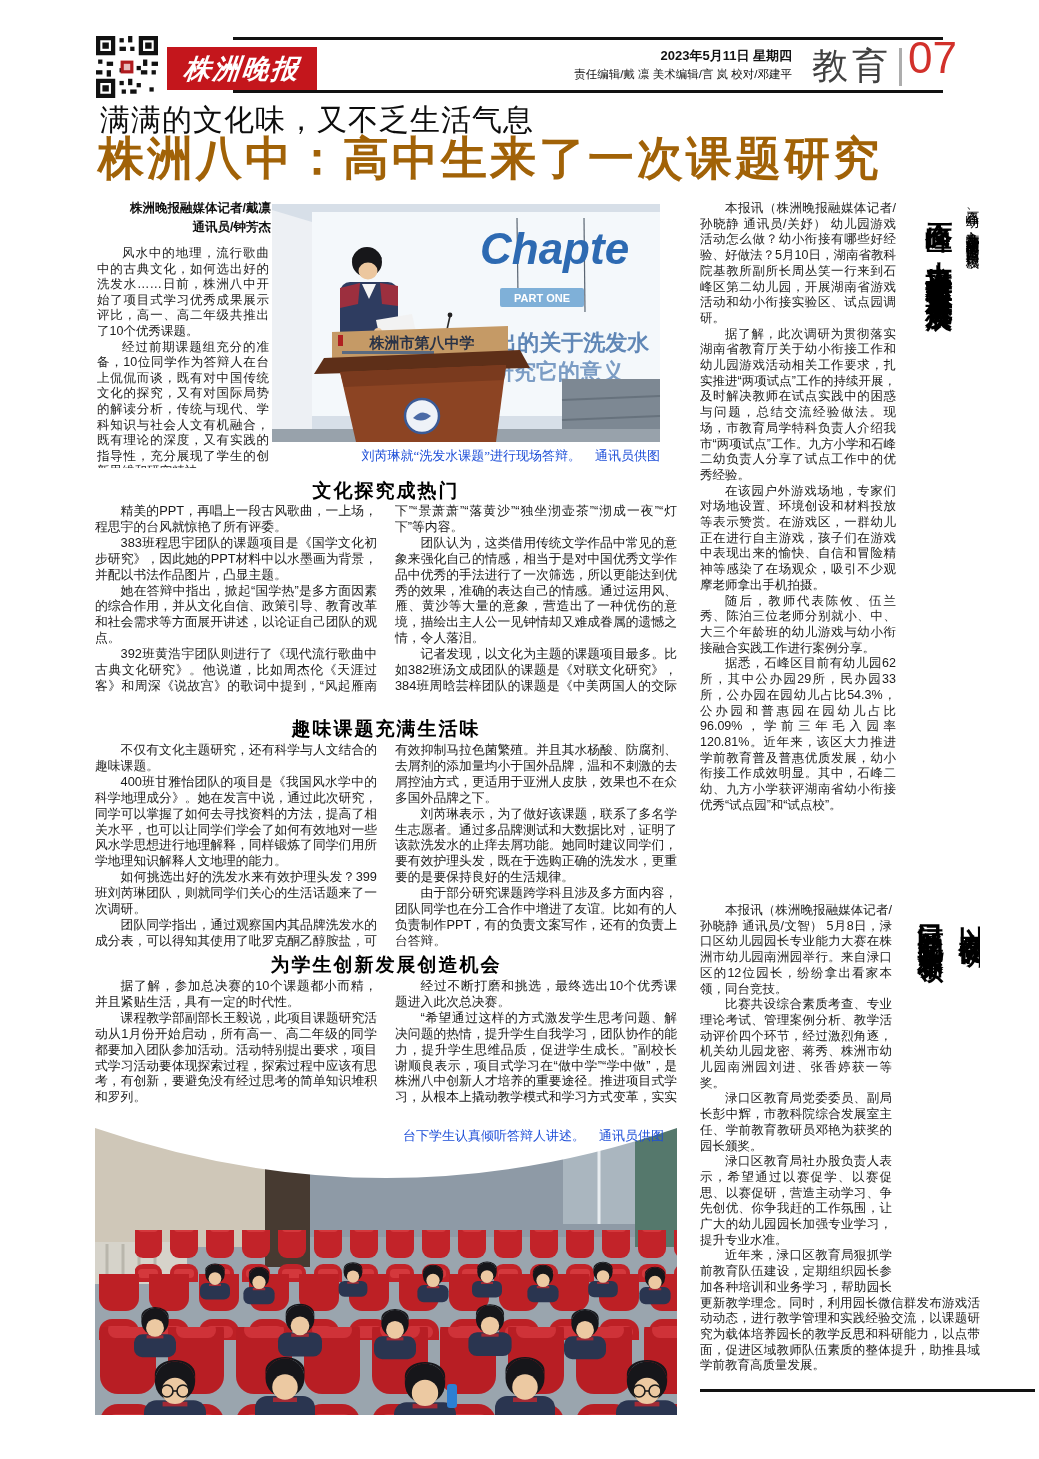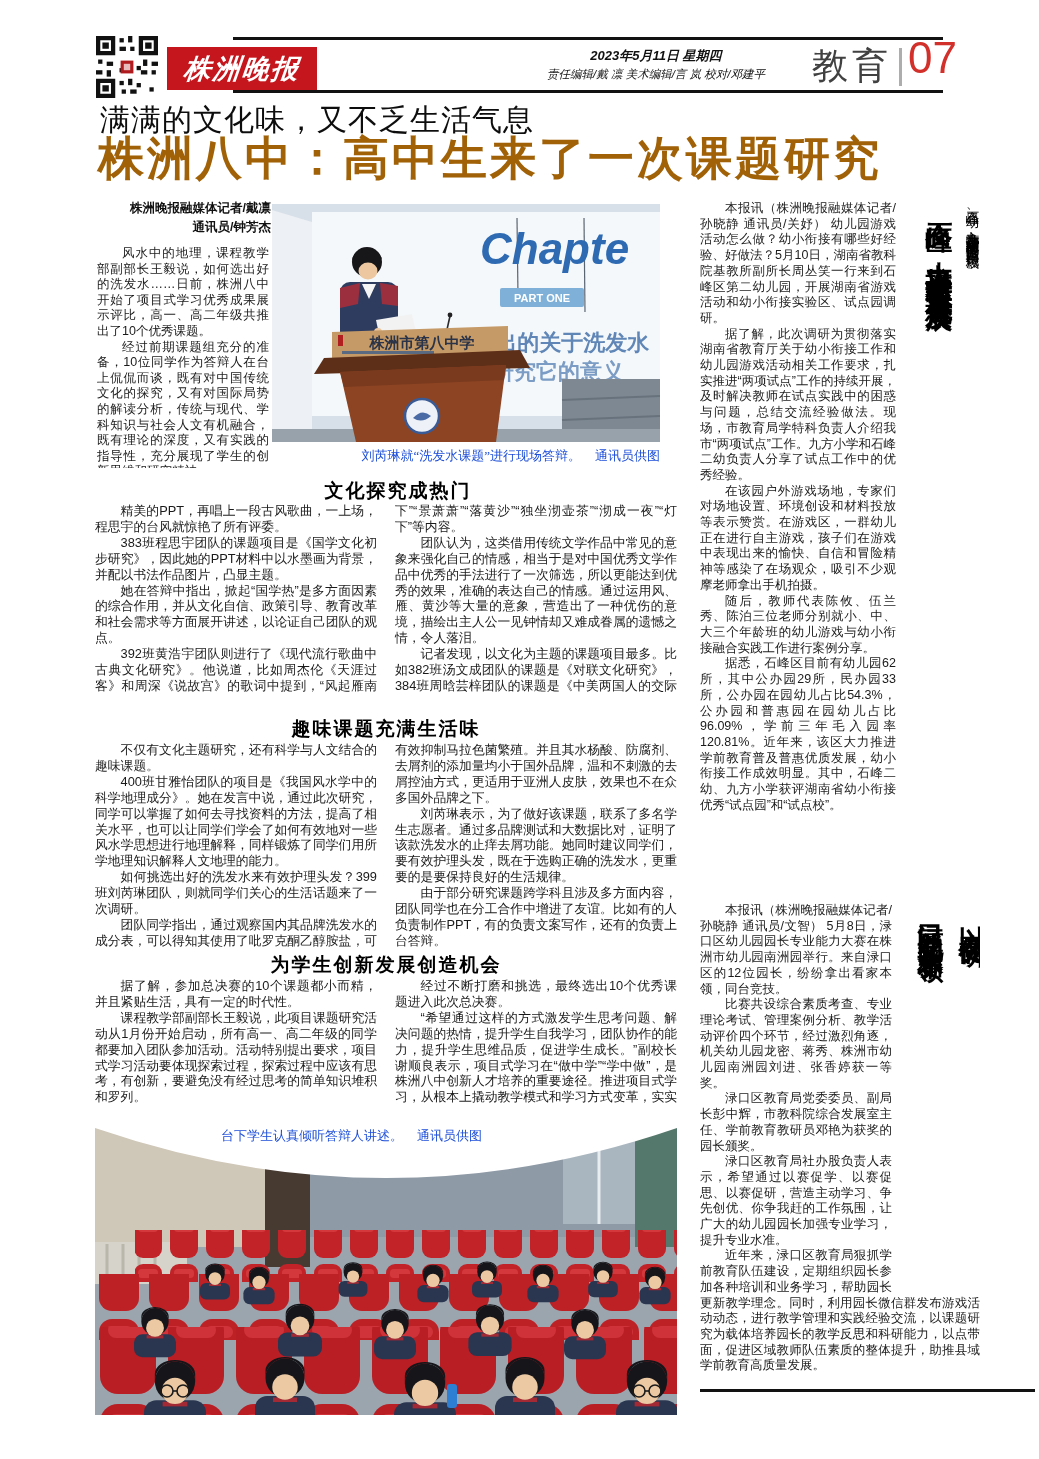--- a/index.html
+++ b/index.html
@@ -4,21 +4,21 @@
 <style>
   html,body{margin:0;padding:0;background:#e9e9e9;}
   #page{position:relative;width:1039px;height:1459px;background:#ffffff;margin:0 auto;
         font-family:"Liberation Sans",sans-serif;color:#111;overflow:hidden;}
   .abs{position:absolute;}
   .rule{background:#121212;}
   
   #masthead-box{background:#c4161c;display:flex;align-items:center;justify-content:center;}
   #masthead-box span{color:#fff;font-family:"DejaVu Serif",serif;font-weight:bold;font-style:italic;
         font-size:27px;letter-spacing:2px;transform:skewX(-6deg);white-space:nowrap;}
-  #dateline{text-align:center;line-height:1.45;font-style:italic;}
+  #dateline{text-align:right;line-height:1.45;}
   #dateline .d1{font-size:13px;font-weight:bold;}
   #dateline .d2{font-size:11.5px;}
   #section-label{font-size:36px;font-weight:normal;color:#414141;letter-spacing:4px;}
   #page-number{font-size:44px;font-weight:normal;color:#d2312b;}
   
   #kicker{font-size:30px;letter-spacing:1px;color:#0d0d0d;white-space:nowrap;}
   #headline{font-size:46px;font-weight:bold;letter-spacing:3px;white-space:nowrap;color:#a16207;}
   
   .bodytxt{font-size:12.8px;line-height:15.9px;text-align:justify;color:#1a1a1a;}
   .bodytxt p{margin:0;text-indent:2em;}
@@ -95,21 +95,21 @@
 
   <div id="kicker" class="abs" style="left:100px;top:100px;">满满的文化味，又不乏生活气息</div>
   <div id="headline" class="abs" style="left:98px;top:128px;">株洲八中：高中生来了一次课题研究</div>
 
   <div id="byline" class="abs" style="left:97px;top:199px;width:174px;text-align:right;">
     <div>株洲晚报融媒体记者/戴凛</div>
     <div>通讯员/钟芳杰</div>
   </div>
 
   <div class="abs bodytxt narrow clip" style="left:97px;top:246px;width:172px;height:222px;">
-    <p>风水中的地理，课程教学部副部长王毅说，如何选出好的洗发水……日前，株洲八中开始了项目式学习优秀成果展示评比，高一、高二年级共推出了10个优秀课题。</p>
+    <p>风水中的地理，流行歌曲中的古典文化，如何选出好的洗发水……日前，株洲八中开始了项目式学习优秀成果展示评比，高一、高二年级共推出了10个优秀课题。</p>
     <p>经过前期课题组充分的准备，10位同学作为答辩人在台上侃侃而谈，既有对中国传统文化的探究，又有对国际局势的解读分析，传统与现代、学科知识与社会人文有机融合，既有理论的深度，又有实践的指导性，充分展现了学生的创新思维和研究精神。</p>
   </div>
 
   <div class="abs" style="left:272px;top:204px;width:388px;height:238px;">
     <svg width="388" height="238" viewBox="0 0 388 238">
       <rect width="388" height="238" fill="#d7dfe8"></rect>
       <polygon points="0,6 40,18 40,238 0,238" fill="#edf0f4"></polygon>
       <rect x="40" y="8" width="348" height="204" fill="#f4f8fb"></rect>
       <line x1="245" y1="14" x2="246" y2="92" stroke="#5a6572" stroke-width="1.2"></line>
       <line x1="312" y1="14" x2="313" y2="108" stroke="#5a6572" stroke-width="1.2"></line>
@@ -144,21 +144,21 @@
       <polygon points="68,168 234,161 224,238 84,238" fill="#8c4423"></polygon>
       <polygon points="68,168 234,161 232,176 72,183" fill="#7a3a1e"></polygon>
       <circle cx="150" cy="212" r="17" fill="#eef2f8" stroke="#3a5a96" stroke-width="2.5"></circle>
       <path d="M141,214 q9,-10 18,-2 q-9,8 -18,2" fill="#4a6aa6"></path>
     </svg>
   </div>
   <div class="abs cap" style="left:272px;top:447px;width:388px;text-align:right;">
     <span>刘芮琳就“洗发水课题”进行现场答辩。</span><span class="credit">通讯员供图</span>
   </div>
 
-  <div class="abs sec-h" style="left:107px;top:478px;width:582px;">文化探究成热门</div>
+  <div class="abs sec-h" style="left:95px;top:478px;width:582px;">文化探究成热门</div>
   <div class="abs bodytxt cols" style="left:95px;top:503px;width:582px;height:210px;">
     <p>精美的PPT，再唱上一段古风歌曲，一上场，程思宇的台风就惊艳了所有评委。</p>
     <p>383班程思宇团队的课题项目是《国学文化初步研究》，因此她的PPT材料中以水墨画为背景，并配以书法作品图片，凸显主题。</p>
     <p>她在答辩中指出，掀起“国学热”是多方面因素的综合作用，并从文化自信、政策引导、教育改革和社会需求等方面展开讲述，以论证自己团队的观点。</p>
     <p>392班黄浩宇团队则进行了《现代流行歌曲中古典文化研究》。他说道，比如周杰伦《天涯过客》和周深《说故宫》的歌词中提到，“风起雁南下”“景萧萧”“落黄沙”“独坐沏壶茶”“沏成一夜”“灯下”等内容。</p>
     <p>团队认为，这类借用传统文学作品中常见的意象来强化自己的情感，相当于是对中国优秀文学作品中优秀的手法进行了一次筛选，所以更能达到优秀的效果，准确的表达自己的情感。通过运用风、雁、黄沙等大量的意象，营造出了一种优伤的意境，描绘出主人公一见钟情却又难成眷属的遗憾之情，令人落泪。</p>
     <p>记者发现，以文化为主题的课题项目最多。比如382班汤文成团队的课题是《对联文化研究》，384班周晗芸梓团队的课题是《中美两国人的交际习惯》，393班苏飘团队的课题是《网络文学对中学生的影响》。</p>
   </div>
 
   <div class="abs sec-h" style="left:95px;top:716px;width:582px;">趣味课题充满生活味</div>
@@ -240,21 +240,21 @@
           <circle cx="88" cy="269" r="6"></circle>
           <line x1="78" y1="269" x2="82" y2="269"></line>
         <circle cx="544" cy="269" r="6"></circle>
           <circle cx="560" cy="269" r="6"></circle>
           <line x1="550" y1="269" x2="554" y2="269"></line>
       </g>
       <rect x="352" y="262" width="10" height="24" rx="3" fill="#2d7fd4"></rect>
       <path d="M0,0 H582 V6 Q291,106 0,6 Z" fill="#ffffff"></path>
     </svg>
   </div>
-  <div class="abs cap" style="left:221px;top:1127px;width:470px;text-align:left;">
+  <div class="abs cap" style="left:194px;top:1127px;width:470px;text-align:right;">
     <span>台下学生认真倾听答辩人讲述。</span><span class="credit">通讯员供图</span>
   </div>
 
   <div class="abs brief clip" style="left:700px;top:201px;width:280px;height:672px;">
     <div class="vt v-kicker">石峰二幼、九方小学获评湖南省幼小衔接优秀『试点园』和『试点校』</div>
     <div class="vt v-head">石峰区：大力推进学前教育普及普惠优质发展</div>
     <p>本报讯（株洲晚报融媒体记者/孙晓静 通讯员/关妤） 幼儿园游戏活动怎么做？幼小衔接有哪些好经验、好做法？5月10日，湖南省教科院基教所副所长周丛笑一行来到石峰区第二幼儿园，开展湖南省游戏活动和幼小衔接实验区、试点园调研。</p>
     <p>据了解，此次调研为贯彻落实湖南省教育厅关于幼小衔接工作和幼儿园游戏活动相关工作要求，扎实推进“两项试点”工作的持续开展，及时解决教师在试点实践中的困惑与问题，总结交流经验做法。现场，市教育局学特科负责人介绍我市“两项试点”工作。九方小学和石峰二幼负责人分享了试点工作中的优秀经验。</p>
     <p>在该园户外游戏场地，专家们对场地设置、环境创设和材料投放等表示赞赏。在游戏区，一群幼儿正在进行自主游戏，孩子们在游戏中表现出来的愉快、自信和冒险精神等感染了在场观众，吸引不少观摩老师拿出手机拍摄。</p>
     <p>随后，教师代表陈攸、伍兰秀、陈泊三位老师分别就小、中、大三个年龄班的幼儿游戏与幼小衔接融合实践工作进行案例分享。</p>

